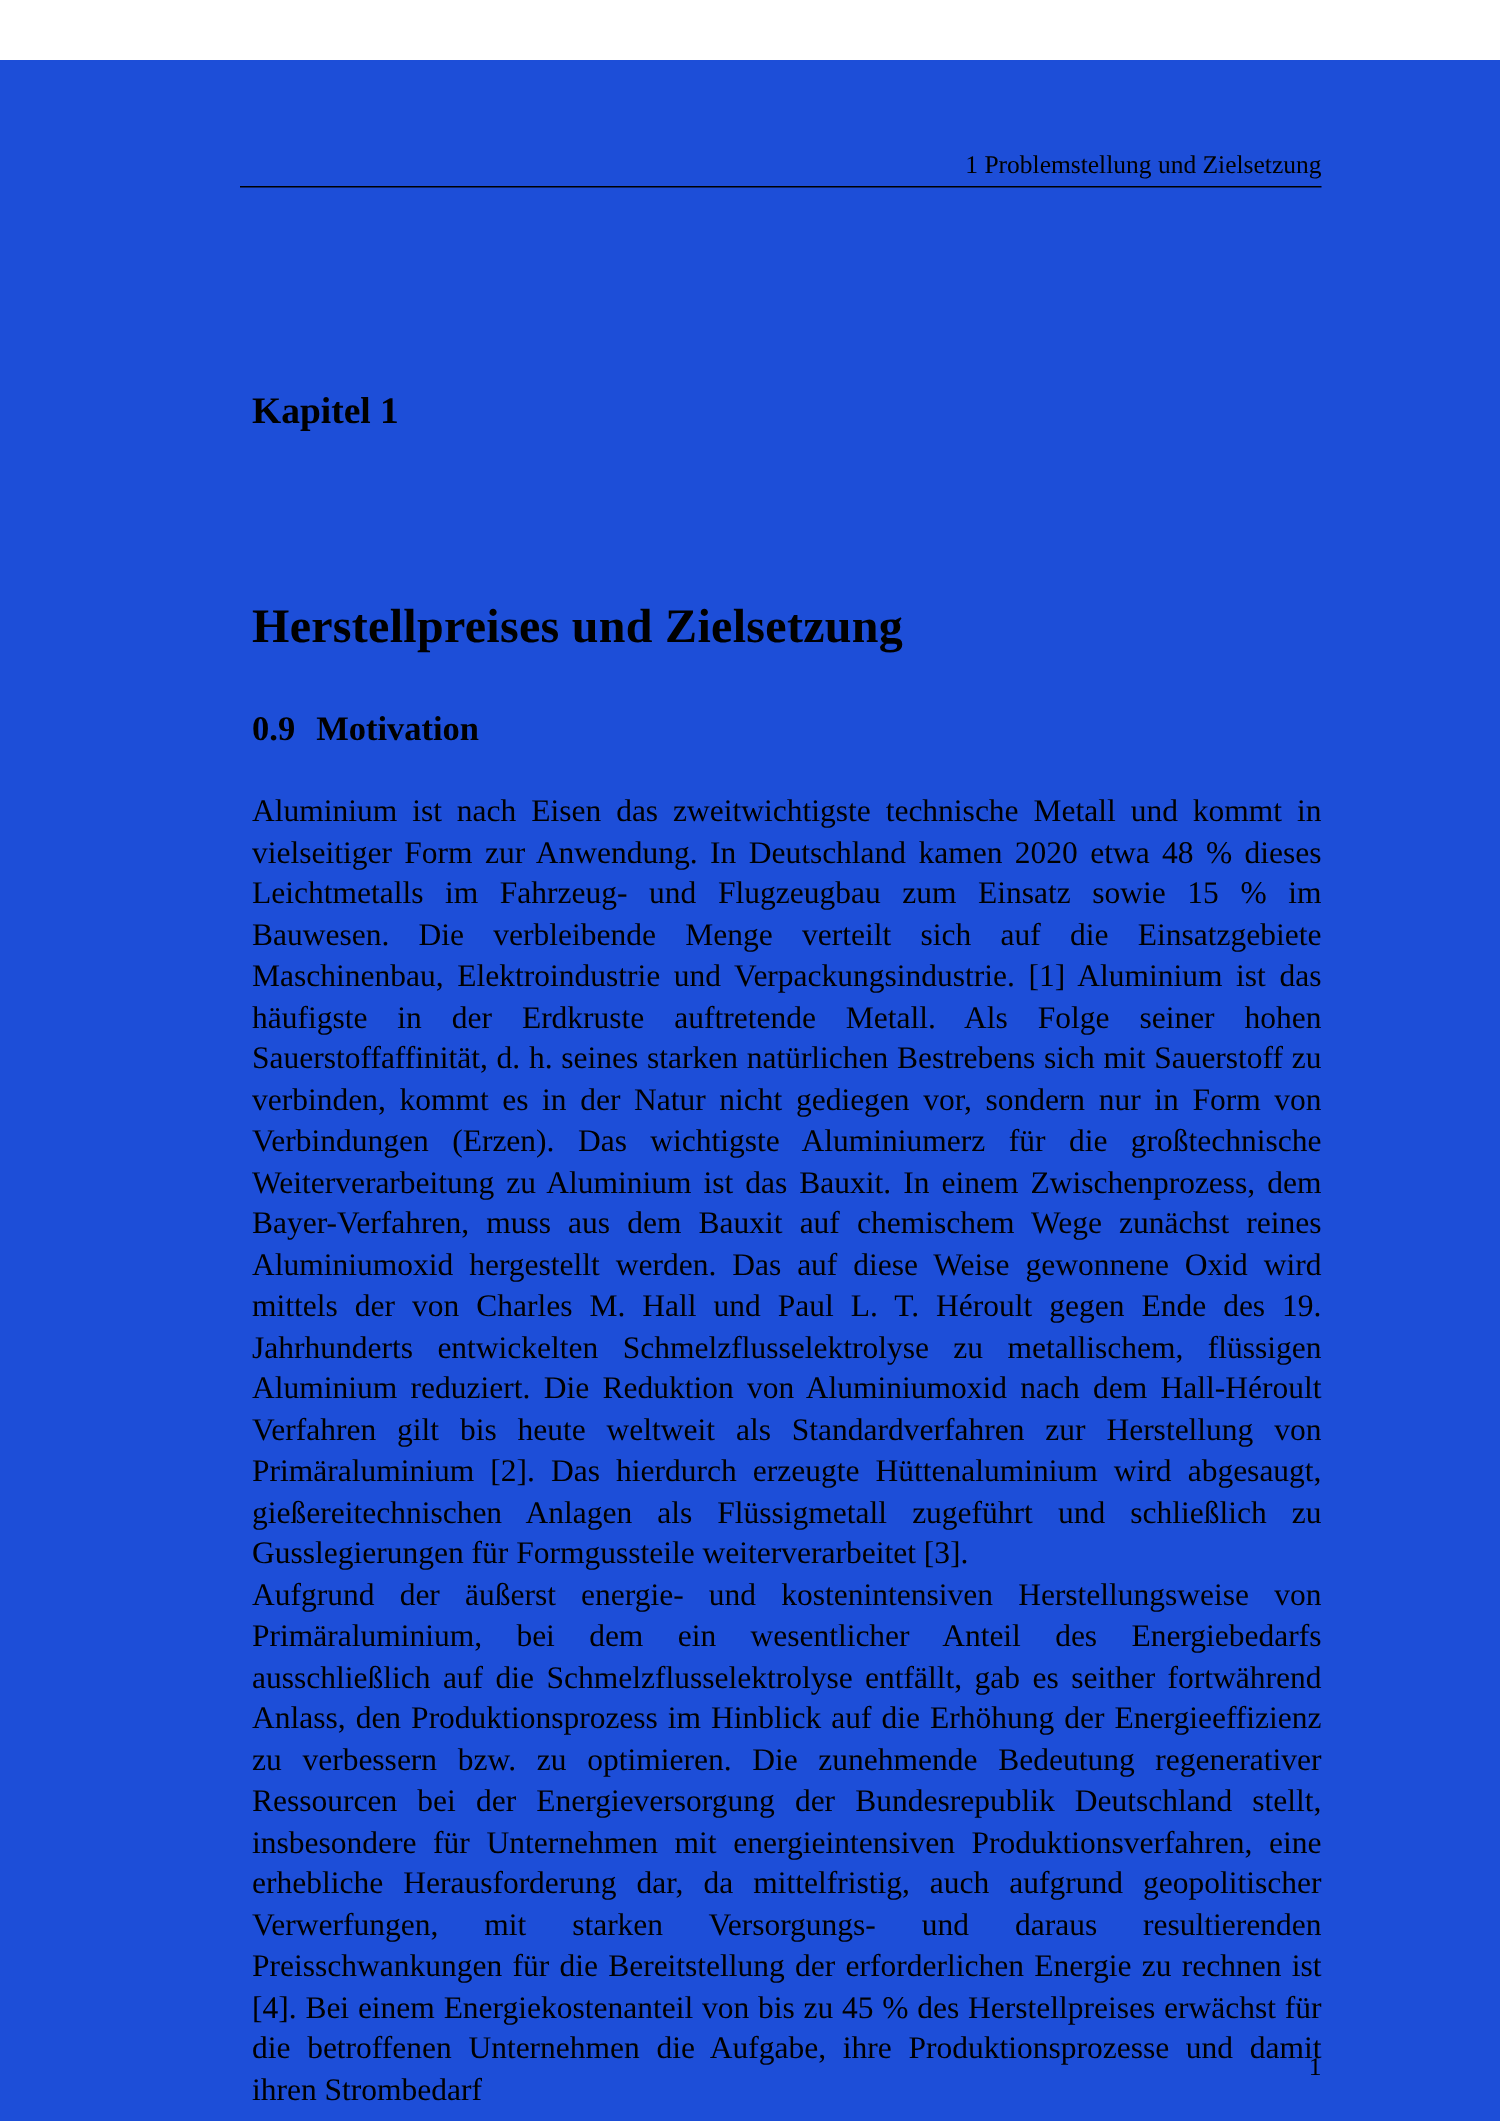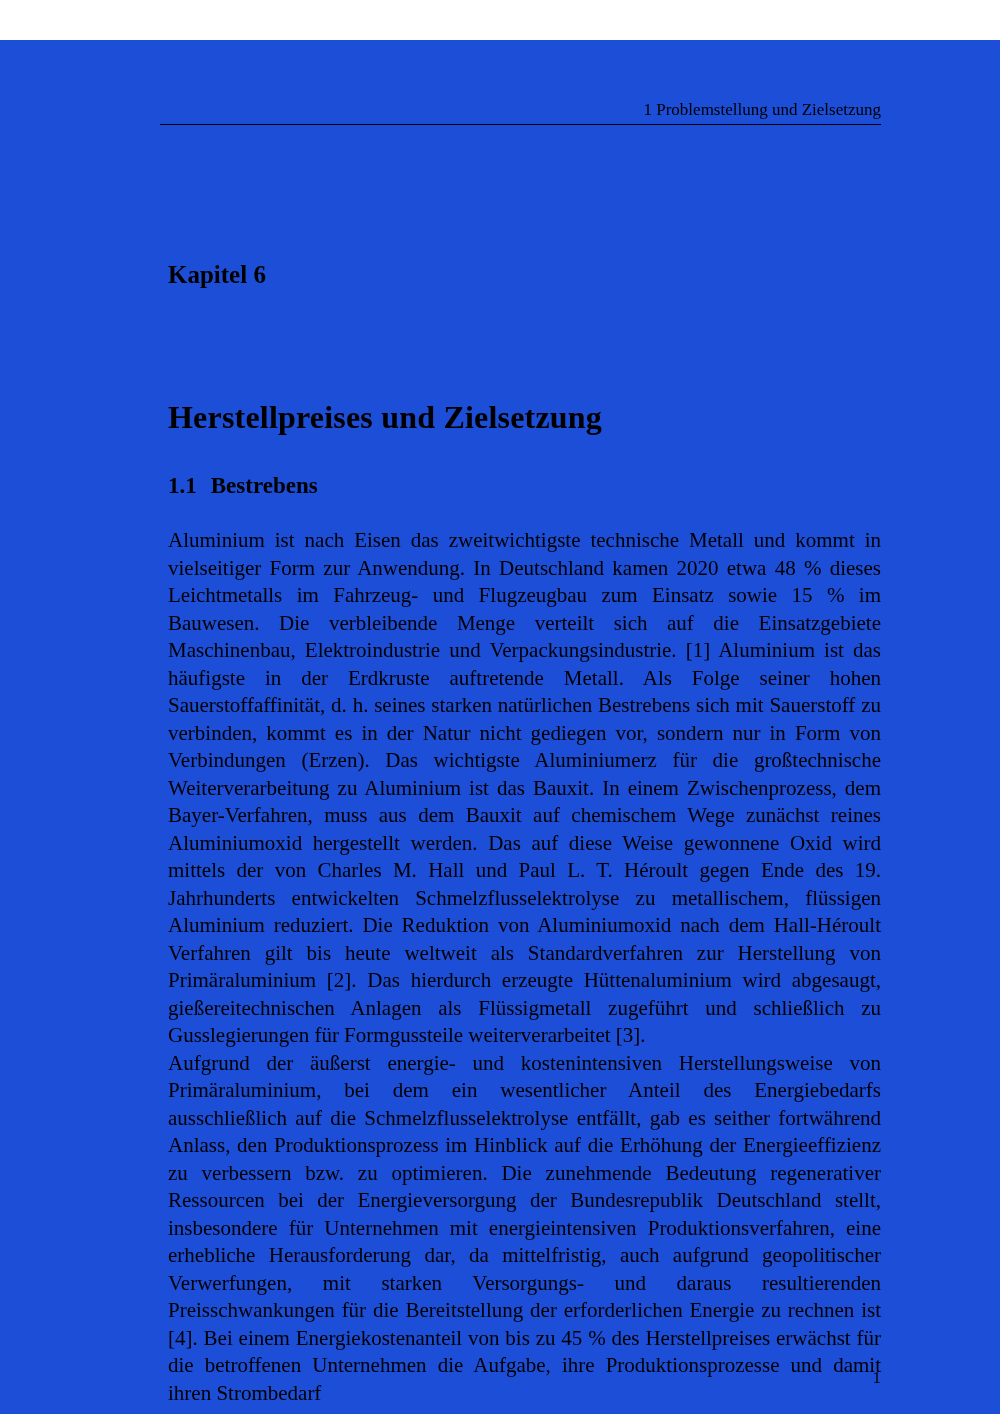--- a/index.html
+++ b/index.html
@@ -88,25 +88,25 @@
 </style>
 </head>
 <body>
 
 <div class="page">
 
   <div class="running-header">1 Problemstellung und Zielsetzung</div>
 
   <div class="header-rule"></div>
 
-  <p class="chapter-label">Kapitel 6</p>
+  <p class="chapter-label">Kapitel 1</p>
 
   <h1 class="chapter-title">Herstellpreises und Zielsetzung</h1>
 
-  <h2 class="section-heading"><span class="section-number">1.1</span><span>Bestrebens</span></h2>
+  <h2 class="section-heading"><span class="section-number">0.9</span><span>Motivation</span></h2>
 
   <div class="body-text">
     <p lang="de">Aluminium ist nach Eisen das zweitwichtigste technische Metall und kommt in vielseitiger Form zur Anwendung. In Deutschland kamen 2020 etwa 48 % dieses Leichtmetalls im Fahrzeug- und Flugzeugbau zum Einsatz sowie 15 % im Bauwesen. Die verbleibende Menge verteilt sich auf die Einsatzgebiete Maschinenbau, Elektroindustrie und Verpackungsindustrie. [1] Aluminium ist das häufigste in der Erdkruste auftretende Metall. Als Folge seiner hohen Sauerstoffaffinität, d. h. seines starken natürlichen Bestrebens sich mit Sauerstoff zu verbinden, kommt es in der Natur nicht gediegen vor, sondern nur in Form von Verbindungen (Erzen). Das wichtigste Aluminiumerz für die großtechnische Weiterverarbeitung zu Aluminium ist das Bauxit. In einem Zwischenprozess, dem Bayer-Verfahren, muss aus dem Bauxit auf chemischem Wege zunächst reines Aluminiumoxid hergestellt werden. Das auf diese Weise gewonnene Oxid wird mittels der von Charles M. Hall und Paul L. T. Héroult gegen Ende des 19. Jahrhunderts entwickelten Schmelzflusselektrolyse zu metallischem, flüssigen Aluminium reduziert. Die Reduktion von Aluminiumoxid nach dem Hall-Héroult Verfahren gilt bis heute weltweit als Standardverfahren zur Herstellung von Primäraluminium [2]. Das hierdurch erzeugte Hüttenaluminium wird abgesaugt, gießereitechnischen Anlagen als Flüssigmetall zugeführt und schließlich zu Gusslegierungen für Formgussteile weiterverarbeitet [3].</p>
     <p lang="de">Aufgrund der äußerst energie- und kostenintensiven Herstellungsweise von Primäraluminium, bei dem ein wesentlicher Anteil des Energiebedarfs ausschließlich auf die Schmelzflusselektrolyse entfällt, gab es seither fortwährend Anlass, den Produktionsprozess im Hinblick auf die Erhöhung der Energieeffizienz zu verbessern bzw. zu optimieren. Die zunehmende Bedeutung regenerativer Ressourcen bei der Energieversorgung der Bundesrepublik Deutschland stellt, insbesondere für Unternehmen mit energieintensiven Produktionsverfahren, eine erhebliche Herausforderung dar, da mittelfristig, auch aufgrund geopolitischer Verwerfungen, mit starken Versorgungs- und daraus resultierenden Preisschwankungen für die Bereitstellung der erforderlichen Energie zu rechnen ist [4]. Bei einem Energiekostenanteil von bis zu 45 % des Herstellpreises erwächst für die betroffenen Unternehmen die Aufgabe, ihre Produktionsprozesse und damit ihren Strombedarf</p>
   </div>
 
   <div class="page-number">1</div>
 
 </div>
 

